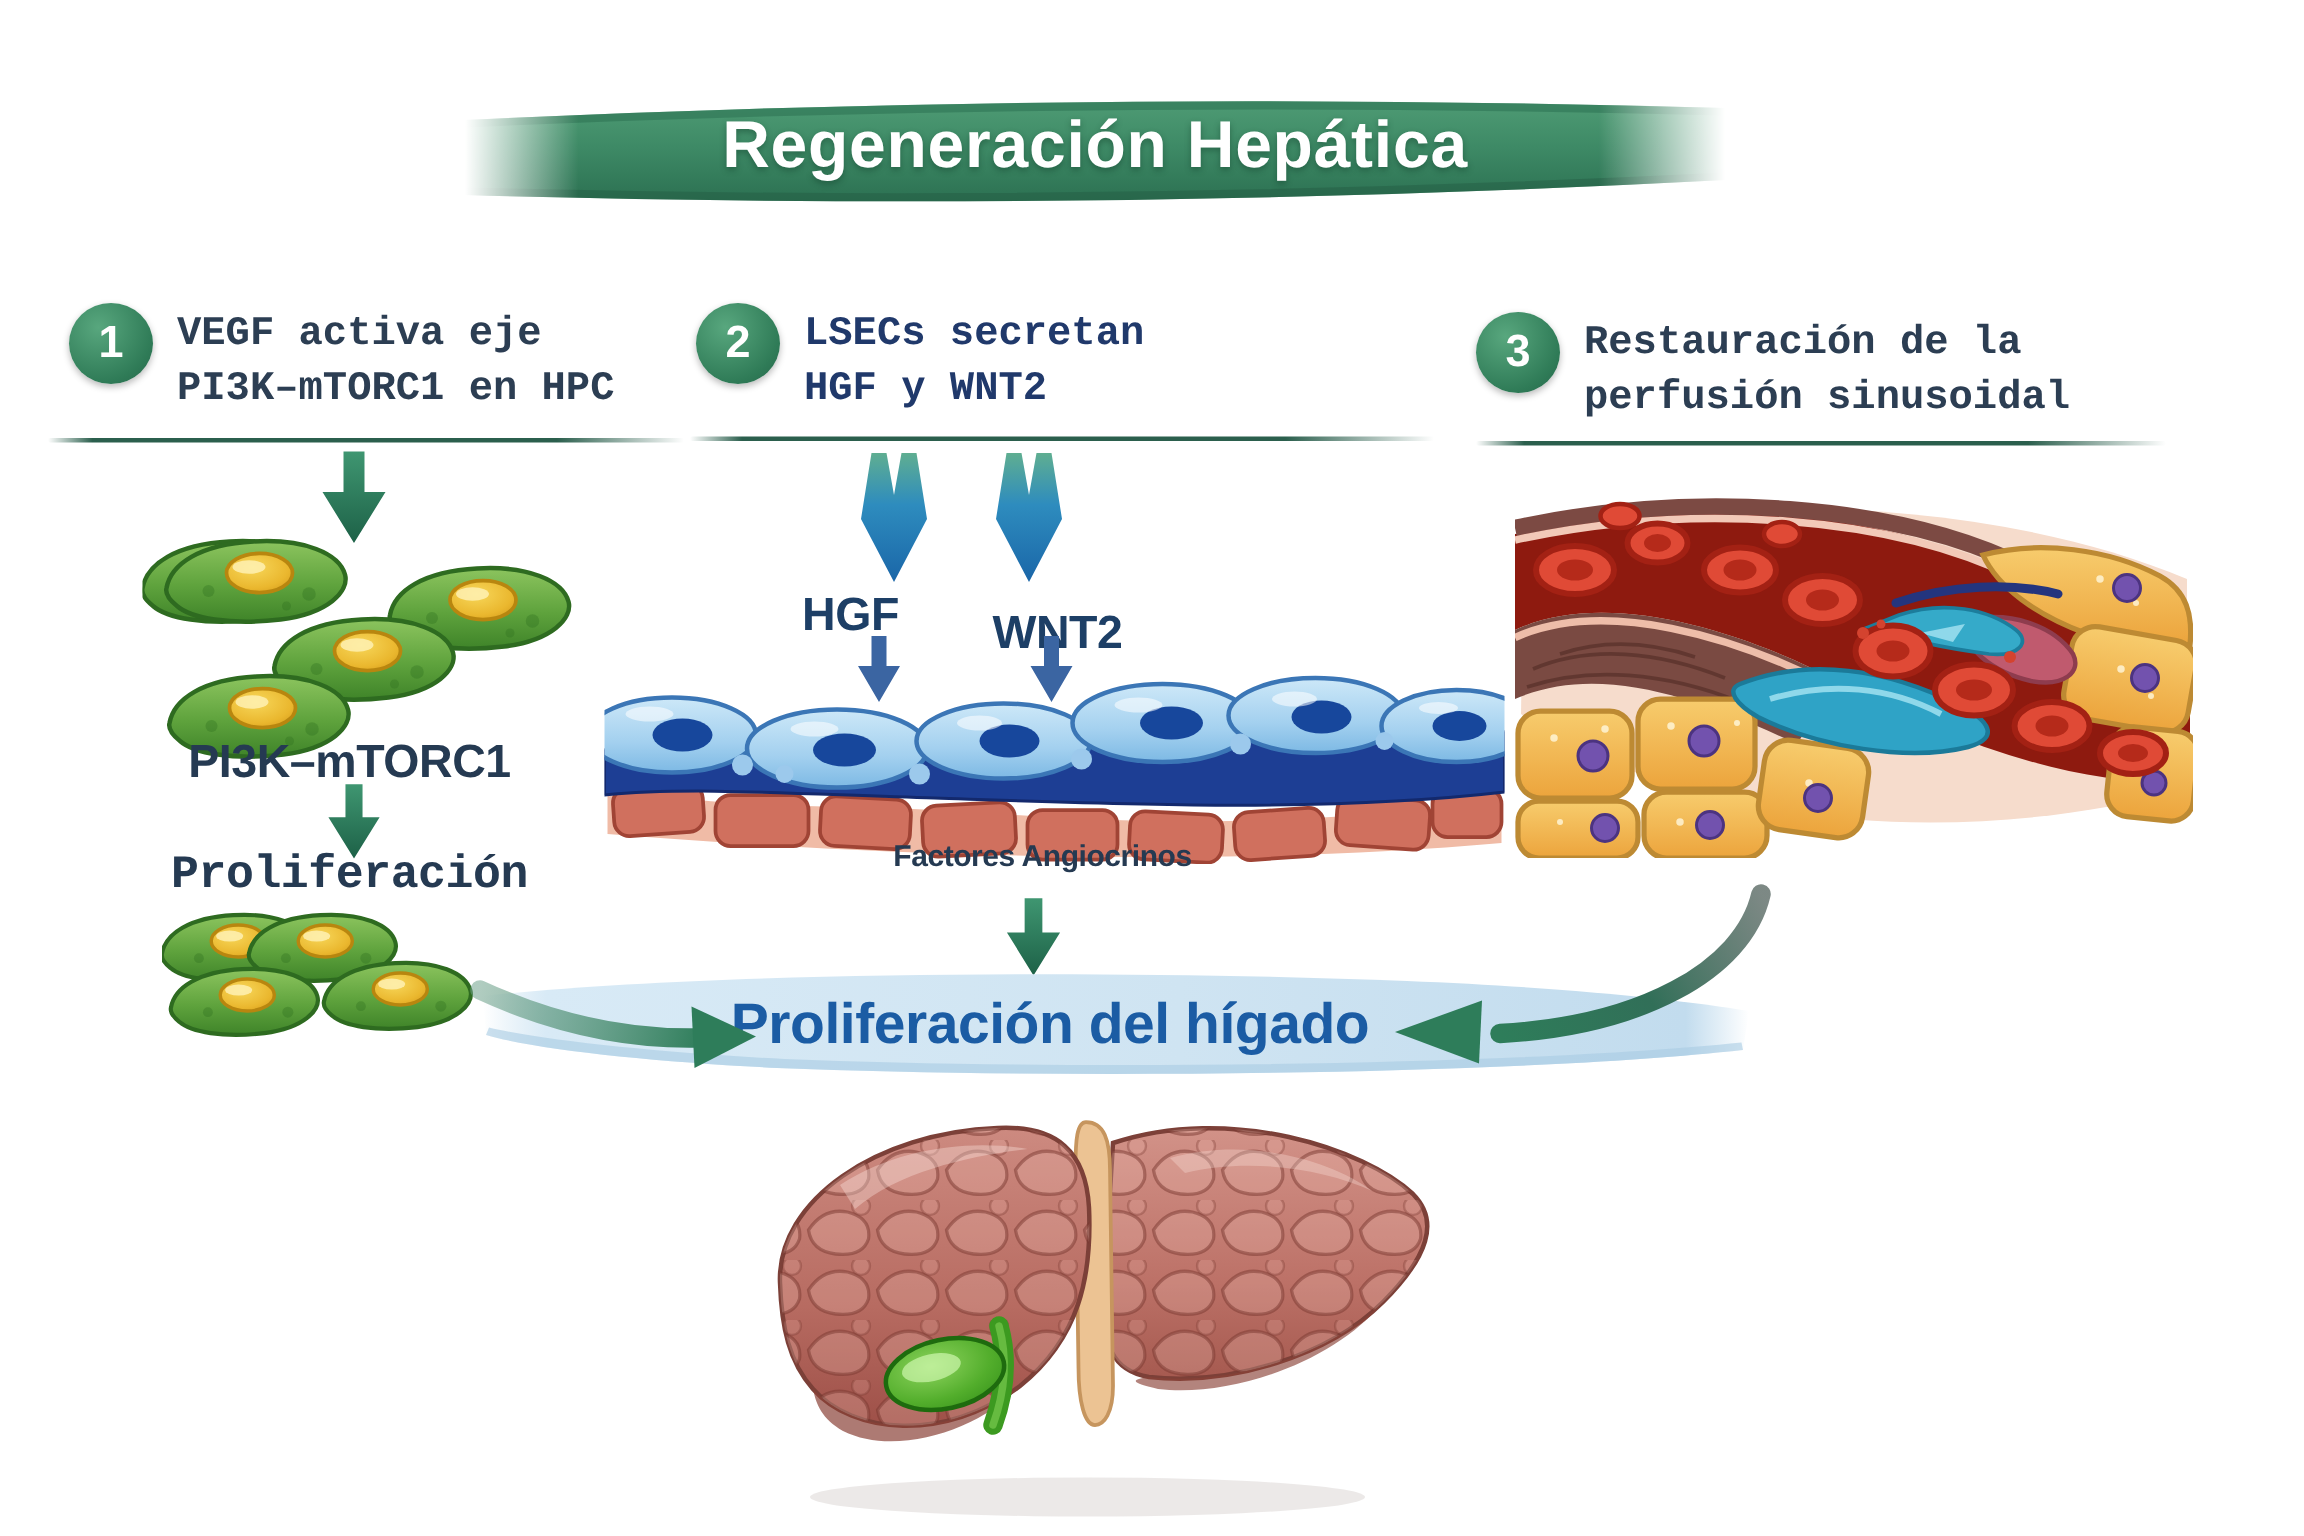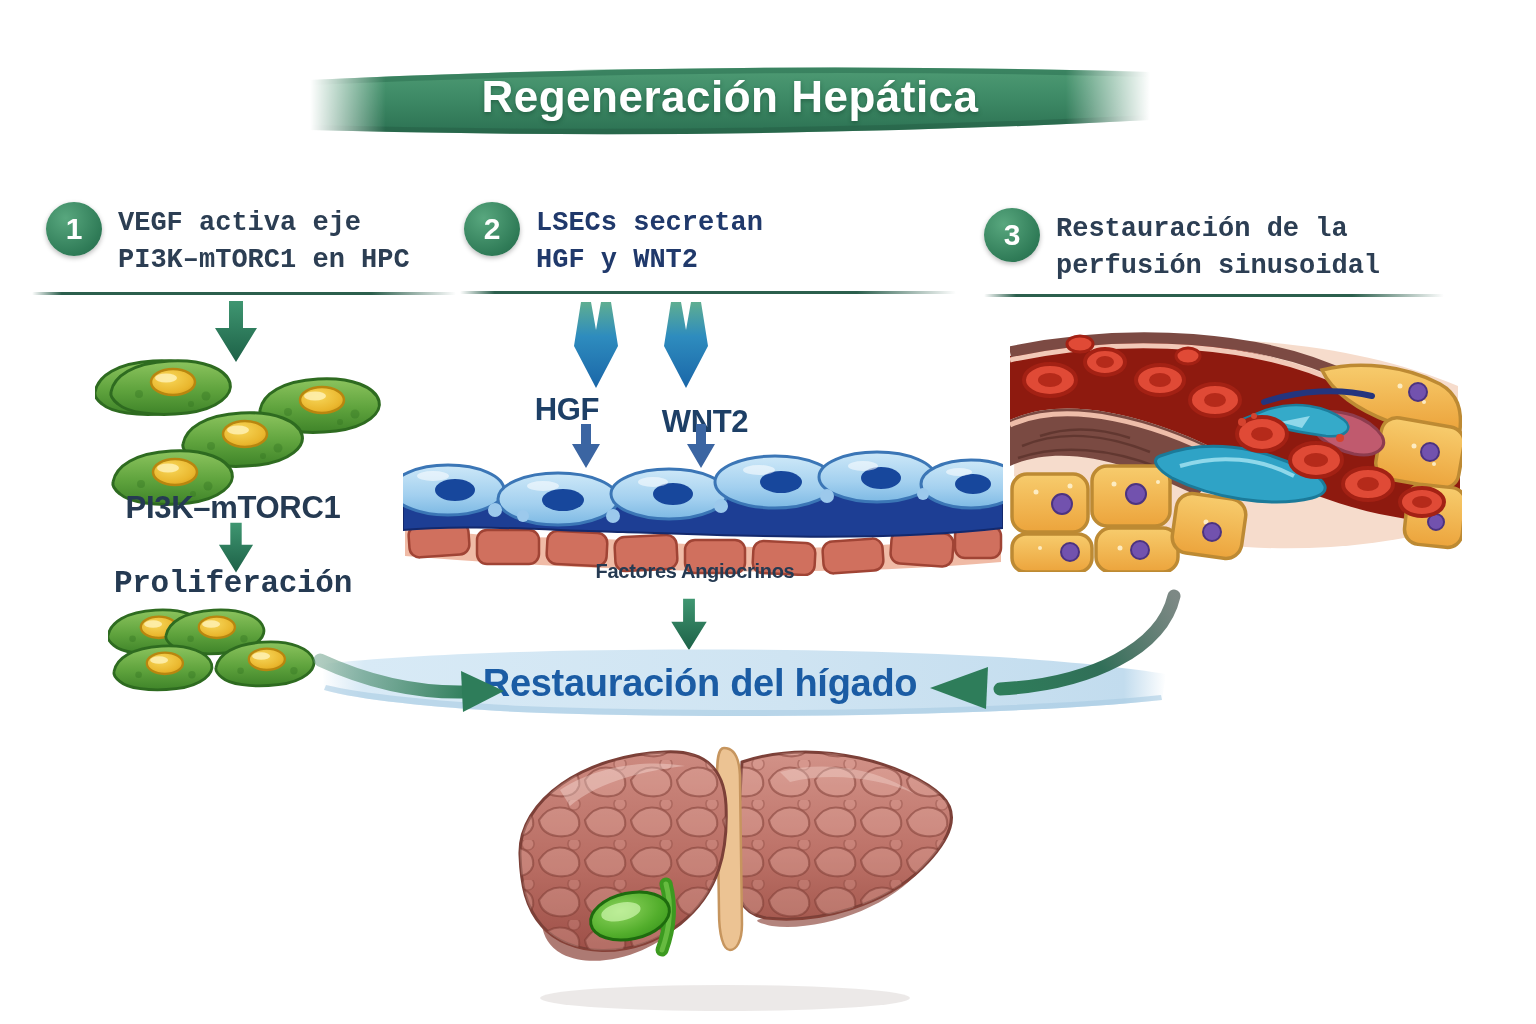--- a/index.html
+++ b/index.html
@@ -404,21 +404,21 @@
         <stop offset="0" stop-color="#cfe4f2" stop-opacity="0"></stop>
         <stop offset="0.05" stop-color="#d8eaf6" stop-opacity="1"></stop>
         <stop offset="0.55" stop-color="#cfe4f2"></stop>
         <stop offset="0.95" stop-color="#c2dcee" stop-opacity="1"></stop>
         <stop offset="1" stop-color="#c2dcee" stop-opacity="0"></stop>
       </linearGradient>
     </defs>
     <path d="M4,24 C150,8 420,6 620,14 C720,18 800,26 848,34 L844,60 C700,76 400,80 200,72 C120,68 40,60 6,50 Z" fill="url(#ribG)"></path>
     <path d="M6,50 C40,60 120,68 200,72 C400,80 700,76 844,60 L843,55 C700,70 400,74 205,66 C125,62 45,54 8,45 Z" fill="#a9cce2" opacity=".6"></path>
   </svg>
-  <div class="ribbon-text">Restauración del hígado</div>
+  <div class="ribbon-text">Proliferación del hígado</div>
 
   <svg class="abs" style="left:0;top:0;pointer-events:none;" width="1536" height="1024" viewBox="0 0 1536 1024">
     <defs>
       <linearGradient id="clG" gradientUnits="userSpaceOnUse" x1="320" y1="660" x2="470" y2="692">
         <stop offset="0" stop-color="#6fa28c" stop-opacity=".55"></stop>
           <stop offset="1" stop-color="#2e7d5a"></stop>
       </linearGradient>
       <linearGradient id="crG" gradientUnits="userSpaceOnUse" x1="1174" y1="596" x2="1000" y2="689">
         <stop offset="0" stop-color="#5c6b66" stop-opacity=".8"></stop>
           <stop offset="0.5" stop-color="#316f58"></stop>

